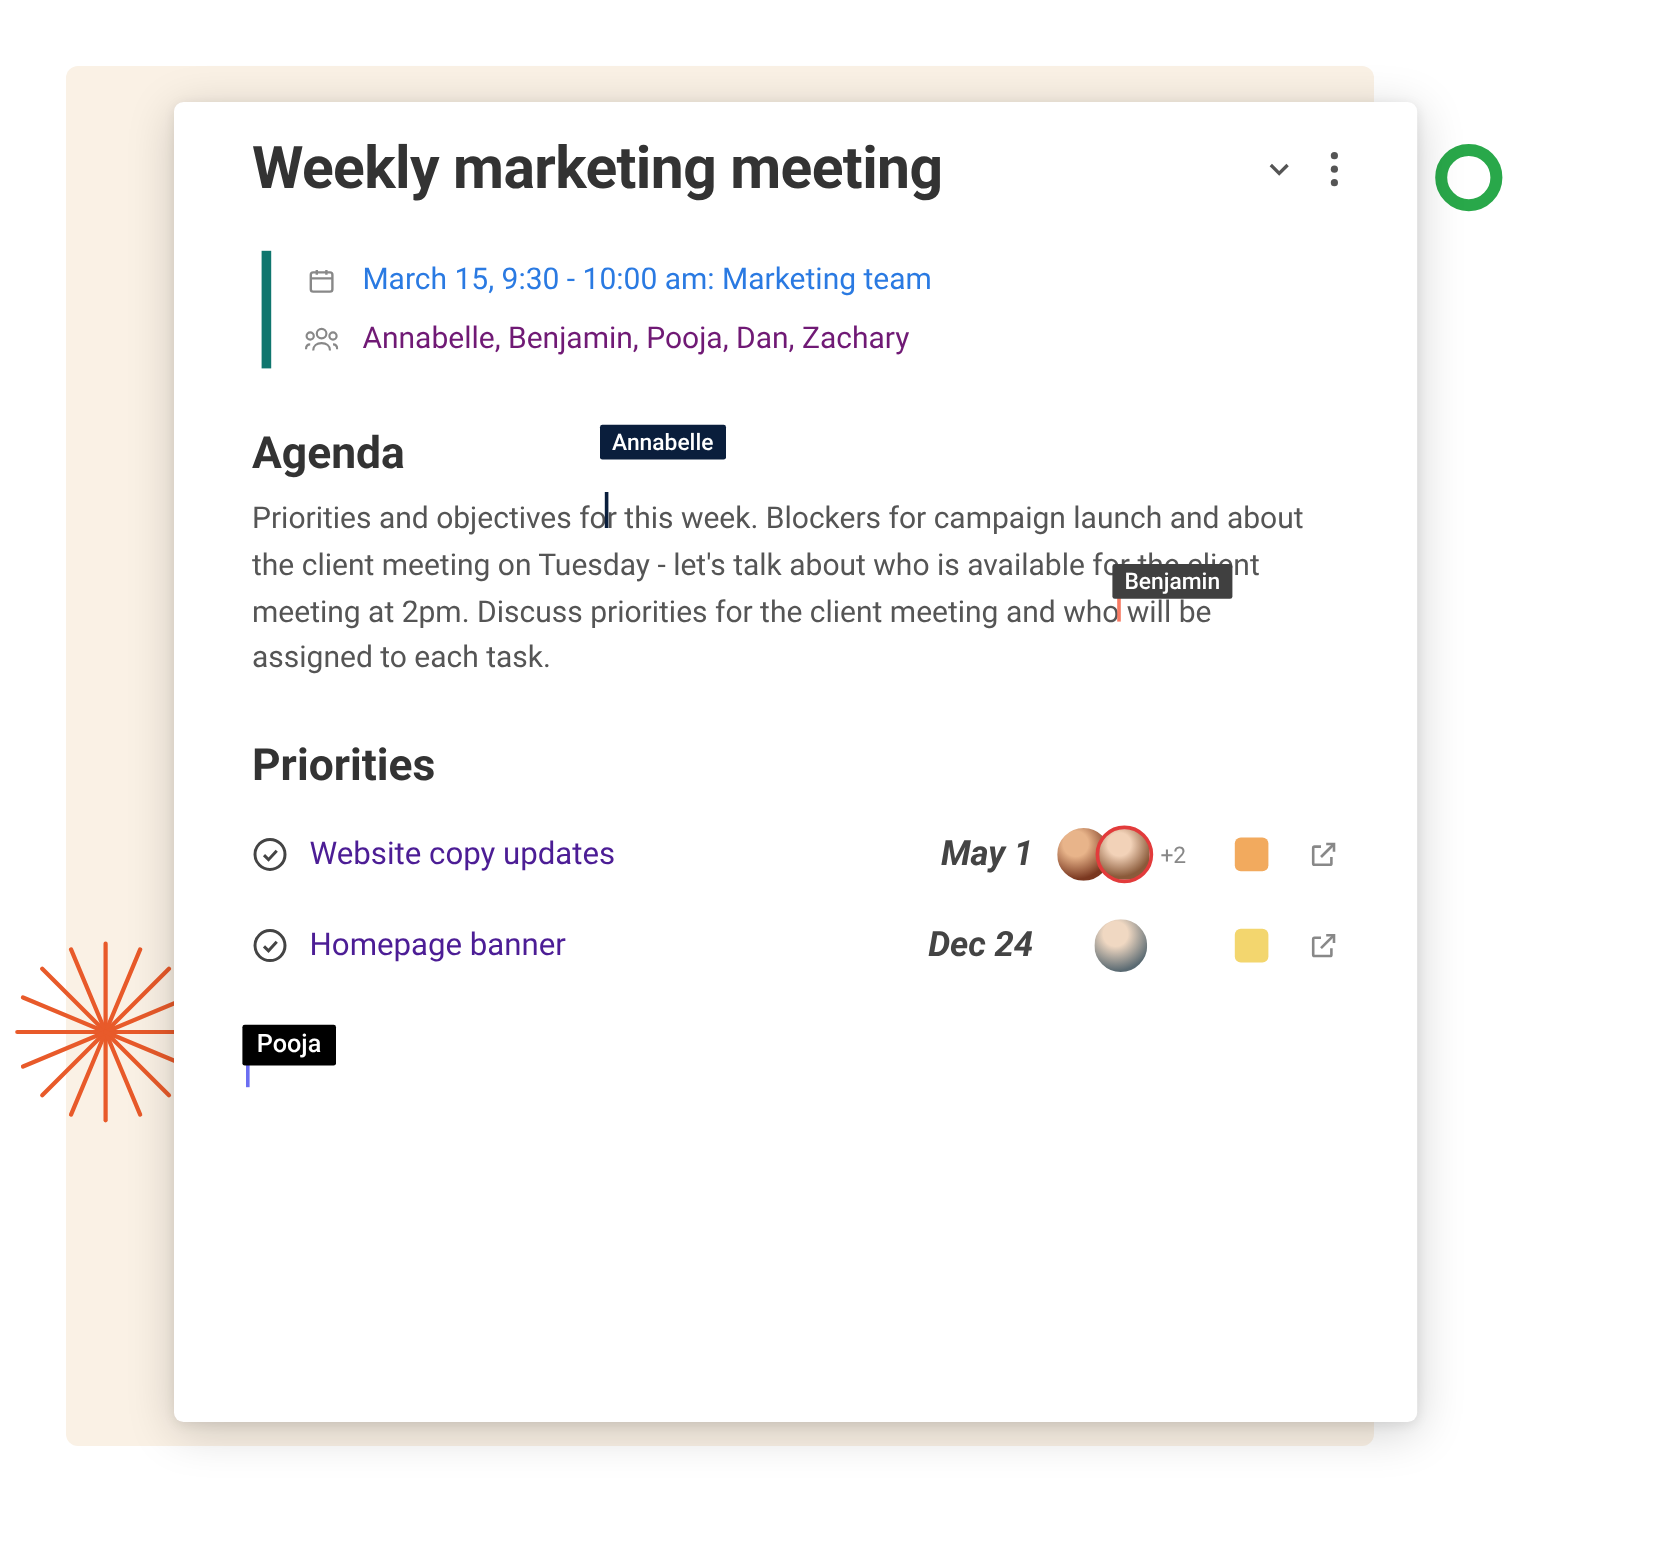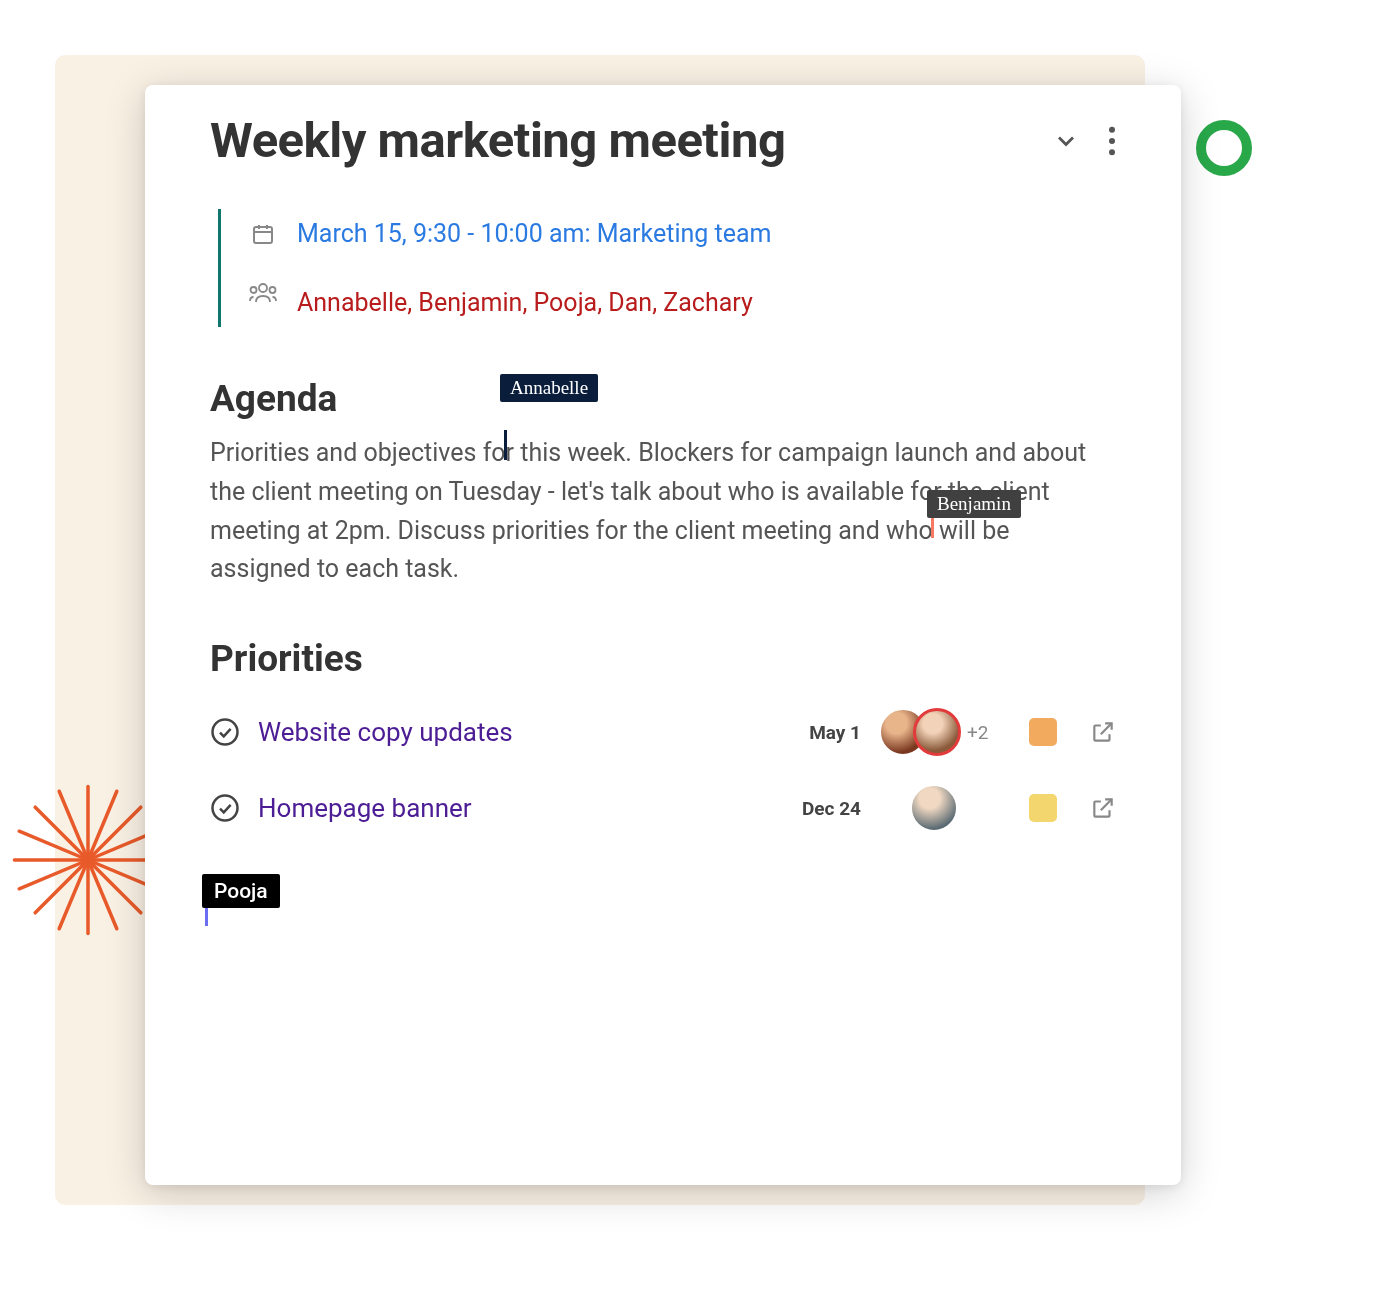--- a/index.html
+++ b/index.html
@@ -72,21 +72,21 @@
     .chevron-btn, .more-btn {
       background: none;
       border: none;
       cursor: pointer;
       color: #555;
       display: flex;
       align-items: center;
       justify-content: center;
     }
     .meta-block {
-      border-left: 3px solid #0f766e;
+      border-left: 8px solid #0f766e;
       padding-left: 28px;
       margin-bottom: 50px;
       margin-left: 8px;
     }
     .meta-row {
       display: flex;
       align-items: center;
       gap: 20px;
       padding: 10px 0;
       font-size: 25px;
@@ -96,22 +96,21 @@
       display: flex;
       align-items: center;
       justify-content: center;
       color: #888;
     }
     .meta-link {
       color: #2a7ae2;
       text-decoration: none;
     }
     .meta-text {
-      color: #b91c1c;
-      margin-top: 20px;
+      color: #701a75;
     }
     .section-title {
       font-size: 37px;
       font-weight: 700;
       color: #333333;
       margin-bottom: 14px;
     }
     .agenda-body {
       font-size: 25px;
       color: #555;
@@ -124,21 +123,20 @@
     }
     .cursor-tag {
       position: absolute;
       font-size: 19px;
       font-weight: 500;
       color: #fff;
       padding: 3px 10px;
       border-radius: 2px;
       white-space: nowrap;
       z-index: 5;
-      font-family: Liberation Serif, serif;
     }
     .cursor-caret {
       position: absolute;
       width: 2.5px;
       height: 30px;
       z-index: 4;
     }
     .tag-annabelle { background: #0a1e3c; }
     .tag-benjamin { background: #404040; }
     .priorities-section {
@@ -156,25 +154,26 @@
       height: 30px;
       flex-shrink: 0;
       color: #444;
     }
     .priority-title {
       font-size: 26px;
       color: #4c1d95;
       flex-grow: 1;
     }
     .priority-date {
-      font-size: 19px;
+      font-size: 29px;
       font-weight: 700;
       color: #444;
       width: 100px;
       text-align: right;
+      font-style: italic;
     }
     .avatar-stack {
       display: flex;
       align-items: center;
       width: 110px;
     }
     .avatar {
       width: 48px;
       height: 48px;
       border-radius: 50%;

